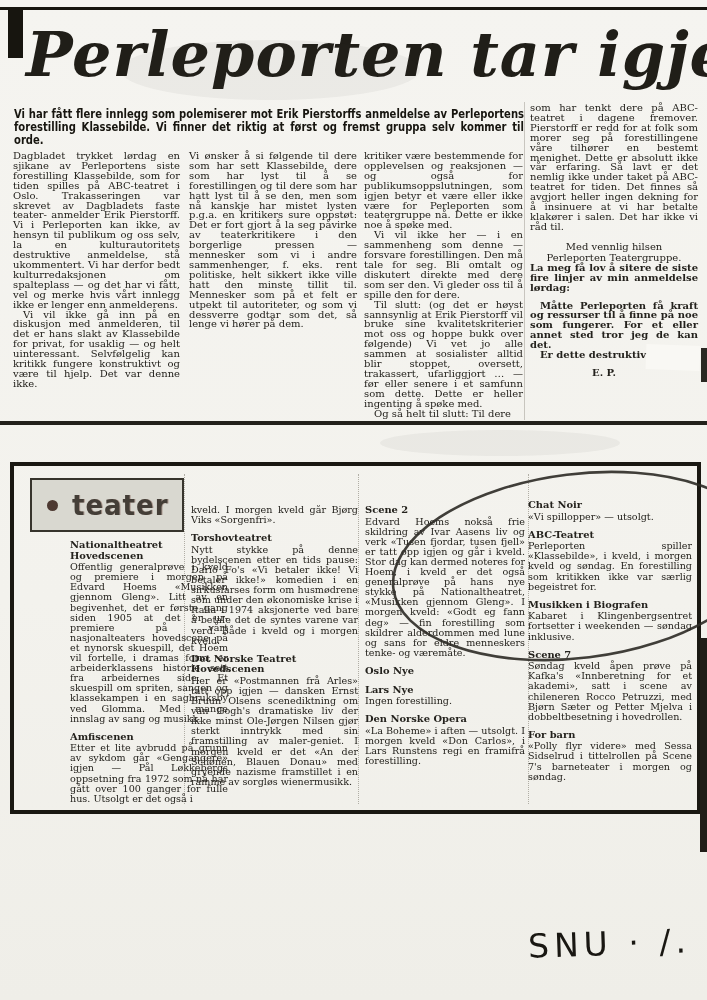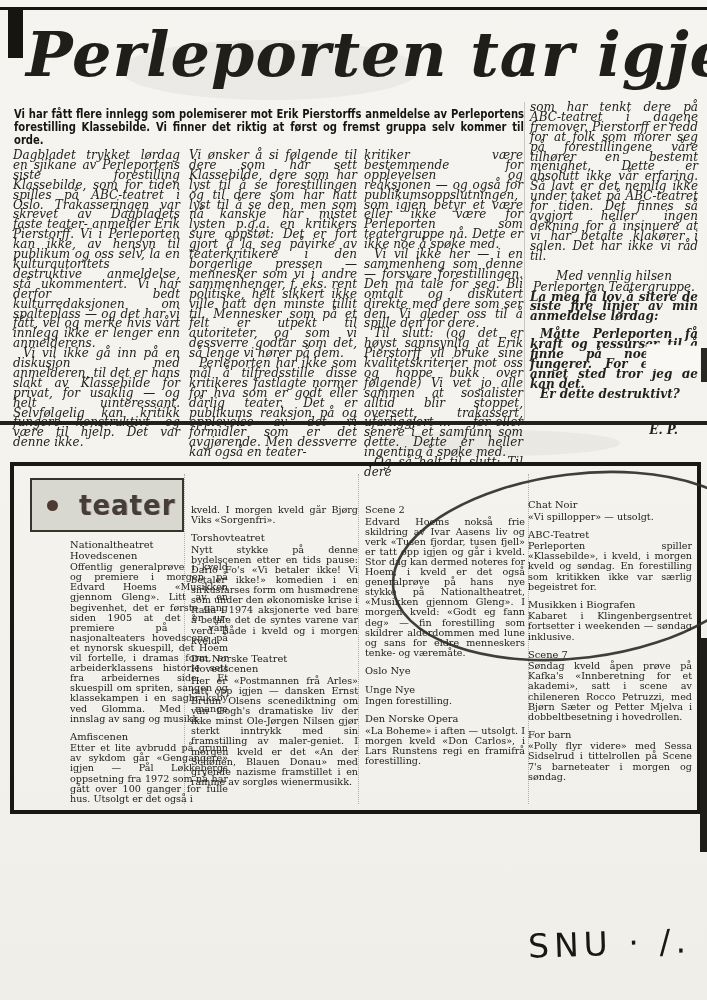--- a/index.html
+++ b/index.html
@@ -15,49 +15,49 @@
     position:absolute;left:26px;top:18px;width:678px;margin:0;
     font-family:"DejaVu Serif",serif;font-weight:bold;font-style:italic;
     font-size:62px;letter-spacing:1px;color:#201e18;white-space:nowrap;
   }
   .lede{
     position:absolute;left:14px;top:108px;width:600px;margin:0;
     font-family:"DejaVu Sans",sans-serif;font-weight:bold;
     font-size:11.8px;line-height:13px;color:#17150f;text-align:justify;
     transform:scaleX(.85);transform-origin:left top;
   }
-  .col{position:absolute;font-size:12px;line-height:9.9px;text-align:justify;font-style:italic;}
+  .col{position:absolute;font-size:10px;line-height:9.9px;text-align:justify;}
   .col p{margin:0;}
   .col p + p{text-indent:10px;}
   .col1{left:13px;top:151px;width:167px;}
   .col2{left:189px;top:151px;width:168px;}
   .col3{left:364px;top:151px;width:159px;}
   .col4{left:530px;top:103px;width:168px;}
   .signoff{margin-top:9px;text-align:center;line-height:11px;}
   .quote-intro{font-weight:bold;margin-top:26px;}
   .col .quote{font-weight:bold;margin-top:8px;text-indent:10px;}
   .col .quote-q{font-weight:bold;text-indent:10px;}
-  .col .initials{font-weight:bold;text-align:right;padding-right:20px;margin-top:26px;text-indent:0;}
+  .col .initials{font-weight:bold;text-align:center;padding-right:20px;margin-top:8px;text-indent:0;}
   .colrule{position:absolute;left:524px;top:102px;width:1px;height:318px;background:#aaa79e;opacity:.6;}
   .article-rule{position:absolute;left:0;top:421px;width:707px;height:4px;background:#23211b;}
   .listings-box{position:absolute;left:10px;top:462px;width:691px;height:352px;border:4px solid #1a1812;}
   .teater-chip{
     position:absolute;left:16px;top:12px;width:154px;height:54px;
     background:#d9d8d0;border:2px solid #37342c;
-    display:flex;align-items:center;gap:21px;padding-left:15px;
+    display:flex;align-items:center;gap:14px;padding-left:15px;
   }
   .teater-dot{width:11px;height:11px;border-radius:50%;background:#4e3a32;flex:0 0 auto;}
   .teater-word{
     font-family:"DejaVu Sans",sans-serif;font-weight:bold;font-size:26px;
     color:#443e37;letter-spacing:1px;transform:scaleY(1.12);
     text-shadow:1px 0 0 rgba(90,40,30,.35);
   }
   .lcol{position:absolute;font-size:9.6px;line-height:10.1px;text-align:justify;overflow:hidden;}
   .lcol p{margin:0 0 1px 0;}
-  .lcol .lh{font-weight:normal;white-space:pre-line;margin:8px 0 1px 0;font-size:9.9px;line-height:10.6px;text-align:left;}
+  .lcol .lh{font-weight:bold;white-space:pre-line;margin:8px 0 1px 0;font-size:9.9px;line-height:10.6px;text-align:left;}
   .lcol .lh:first-child{margin-top:0;}
   .lcol1{left:12px;top:74px;width:158px;height:266px;margin-left:44px;}
   .lcol2{left:177px;top:39px;width:167px;height:302px;}
   .lcol3{left:351px;top:39px;width:160px;height:302px;}
   .lcol4{left:514px;top:34px;width:164px;height:306px;}
   .lsep{position:absolute;top:8px;height:330px;width:0;border-left:1px dotted #a19e94;opacity:.8;}
   .lsep1{left:170px;} .lsep2{left:344px;} .lsep3{left:514px;}
   .pen-circle{position:absolute;left:383px;top:468px;width:324px;height:208px;pointer-events:none;}
   .patch{position:absolute;left:646px;top:345px;width:54px;height:25px;background:#f9f8f4;transform:rotate(2deg);}
   .handwriting{
@@ -78,21 +78,20 @@
 <h1 class="headline">Perleporten tar igjen</h1>
 
 <p class="lede">Vi har fått flere innlegg som polemiserer mot Erik Pierstorffs anmeldelse av Perleportens forestilling Klassebilde. Vi finner det riktig at først og fremst gruppa selv kommer til orde.</p>
 
 <div class="col col1">
     <p>Dagbladet trykket lørdag en sjikane av Perleportens siste forestilling Klassebilde, som for tiden spilles på ABC-teatret i Oslo. Trakasseringen var skrevet av Dagbladets faste teater- anmelder Erik Pierstorff. Vi i Perleporten kan ikke, av hensyn til publikum og oss selv, la en kulturautoritets destruktive anmeldelse, stå ukommentert. Vi har derfor bedt kulturredaksjonen om spalteplass — og det har vi fått, vel og merke hvis vårt innlegg ikke er lenger enn anmelderens.</p>
     <p>Vi vil ikke gå inn på en diskusjon med anmelderen, til det er hans slakt av Klassebilde for privat, for usaklig — og helt uinteressant. Selvfølgelig kan kritikk fungere konstruktivt og være til hjelp. Det var denne ikke.</p>
   </div>
 <div class="col col2">
     <p>Vi ønsker å si følgende til dere som har sett Klassebilde, dere som har lyst til å se forestillingen og til dere som har hatt lyst til å se den, men som nå kanskje har mistet lysten p.g.a. en kritikers sure oppstøt: Det er fort gjort å la seg påvirke av teaterkritikere i den borgerlige pressen — mennesker som vi i andre sammenhenger, f. eks. rent politiske, helt sikkert ikke ville hatt den minste tillit til. Mennesker som på et felt er utpekt til autoriteter, og som vi dessverre godtar som det, så lenge vi hører på dem.</p>
-    <p>Perleporten har ikke som mål å tilfredsstille disse kritikeres fastlagte normer for hva som er godt eller dårlig teater. Det er publikums reaksjon på og opplevelse av det vi formidler som er det avgjørende. Men dessverre kan også en teater-</p>
   </div>
 <div class="col col3">
     <p>kritiker være bestemmende for opplevelsen og reaksjonen — og også for publikumsoppslutningen, som igjen betyr et være eller ikke være for Perleporten som teatergruppe nå. Dette er ikke noe å spøke med.</p>
     <p>Vi vil ikke her — i en sammenheng som denne — forsvare forestillingen. Den må tale for seg. Bli omtalt og diskutert direkte med dere som ser den. Vi gleder oss til å spille den for dere.</p>
     <p>Til slutt: (og det er høyst sannsynlig at Erik Pierstorff vil bruke sine kvalitetskriterier mot oss og hoppe bukk over følgende) Vi vet jo alle sammen at sosialister alltid blir stoppet, oversett, trakassert, ufarliggjort … — før eller senere i et samfunn som dette. Dette er heller ingenting å spøke med.</p>
     <p>Og så helt til slutt: Til dere</p>
   </div>
 
 <div class="col col4">
   <div>
@@ -132,21 +131,21 @@
       <div class="lh">Torshovteatret</div>
       <p>Nytt stykke på denne bydelscenen etter en tids pause: Dario Fo's «Vi betaler ikke! Vi betaler ikke!» komedien i en sirkusfarses form om husmødrene som under den økonomiske krise i Italia i 1974 aksjonerte ved bare å betale det de syntes varene var verd. Både i kveld og i morgen kveld.</p>
       <div class="lh">Det Norske Teatret
 Hovedscenen</div>
       <p>Her er «Postmannen frå Arles» tatt opp igjen — dansken Ernst Bruun Olsens scenediktning om van Gogh's dramatiske liv der ikke minst Ole-Jørgen Nilsen gjør sterkt inntrykk med sin framstilling av maler-geniet. I morgen kveld er det «An der Schønen, Blauen Donau» med gryende nazisme framstillet i en ramme av sorgløs wienermusikk.</p>
     </div>
   <div class="lcol lcol3">
       <div class="lh">Scene 2</div>
       <p>Edvard Hoems nokså frie skildring av Ivar Aasens liv og verk «Tusen fjordar, tusen fjell» er tatt opp igjen og går i kveld. Stor dag kan dermed noteres for Hoem, i kveld er det også generalprøve på hans nye stykke på Nationaltheatret, «Musikken gjennom Gleng». I morgen kveld: «Godt eg fann deg» — fin forestilling som skildrer alderdommen med lune og sans for eldre menneskers tenke- og væremåte.</p>
       <div class="lh">Oslo Nye</div>
-      <div class="lh">Unge Nye</div>
+      <div class="lh">Lars Nye</div>
       <p>Ingen forestilling.</p>
       <div class="lh">Den Norske Opera</div>
       <p>«La Boheme» i aften — utsolgt. I morgen kveld «Don Carlos», i Lars Runstens regi en framifrå forestilling.</p>
     </div>
   <div class="lcol lcol4">
       <div class="lh">Chat Noir</div>
       <p>«Vi spillopper» — utsolgt.</p>
       <div class="lh">ABC-Teatret</div>
       <p>Perleporten spiller «Klassebilde», i kveld, i morgen kveld og søndag. En forestilling som kritikken ikke var særlig begeistret for.</p>
       <div class="lh">Musikken i Biografen</div>

